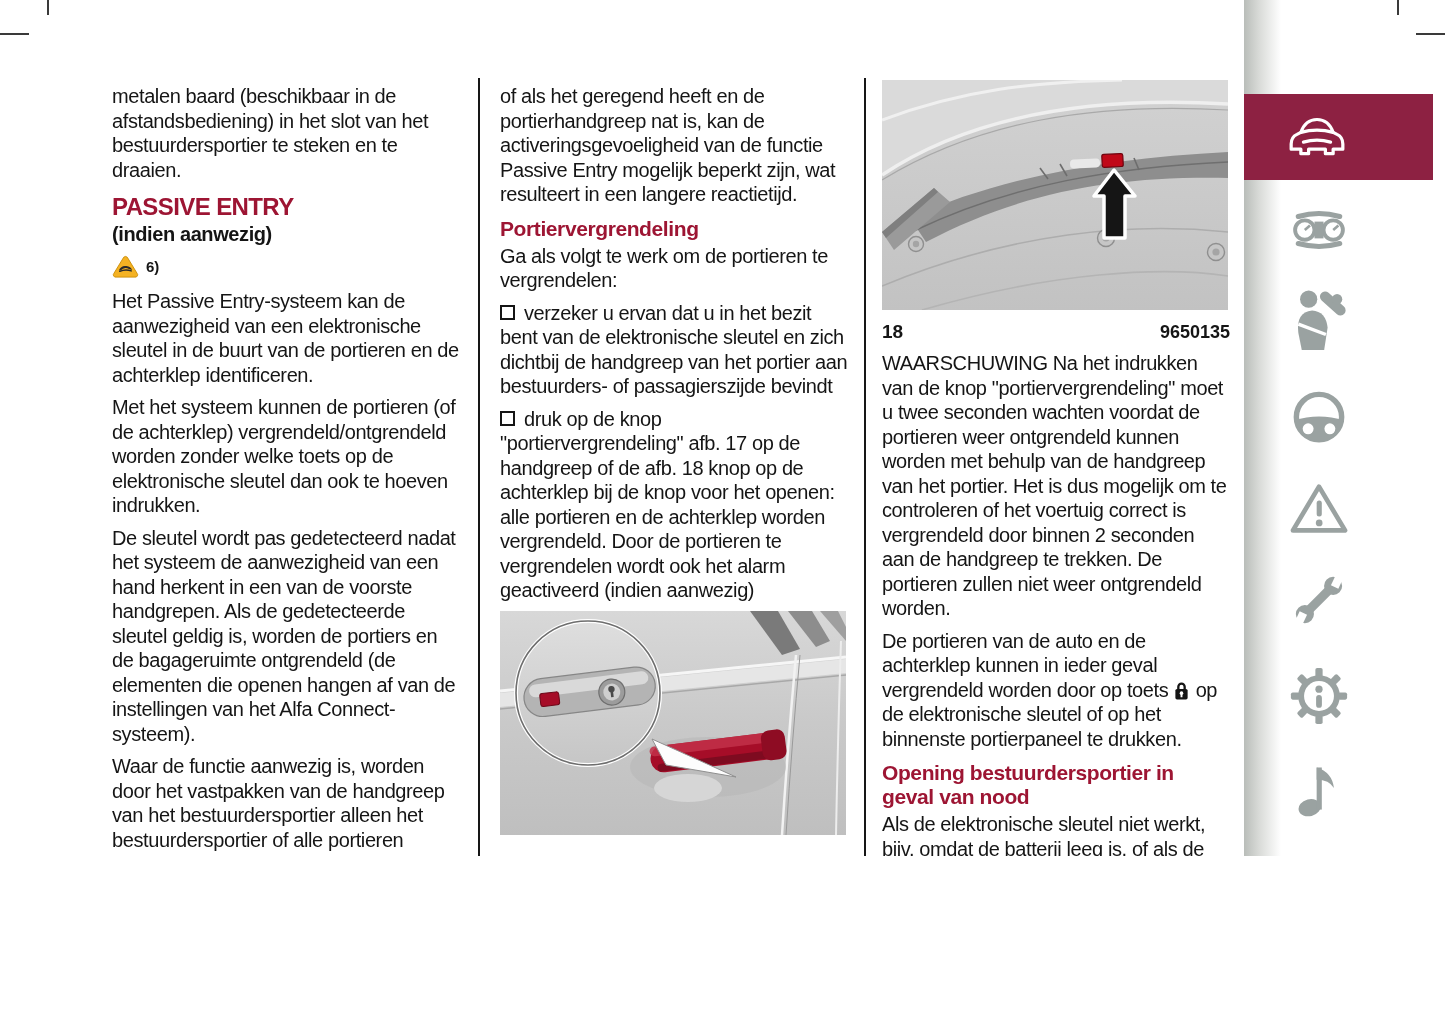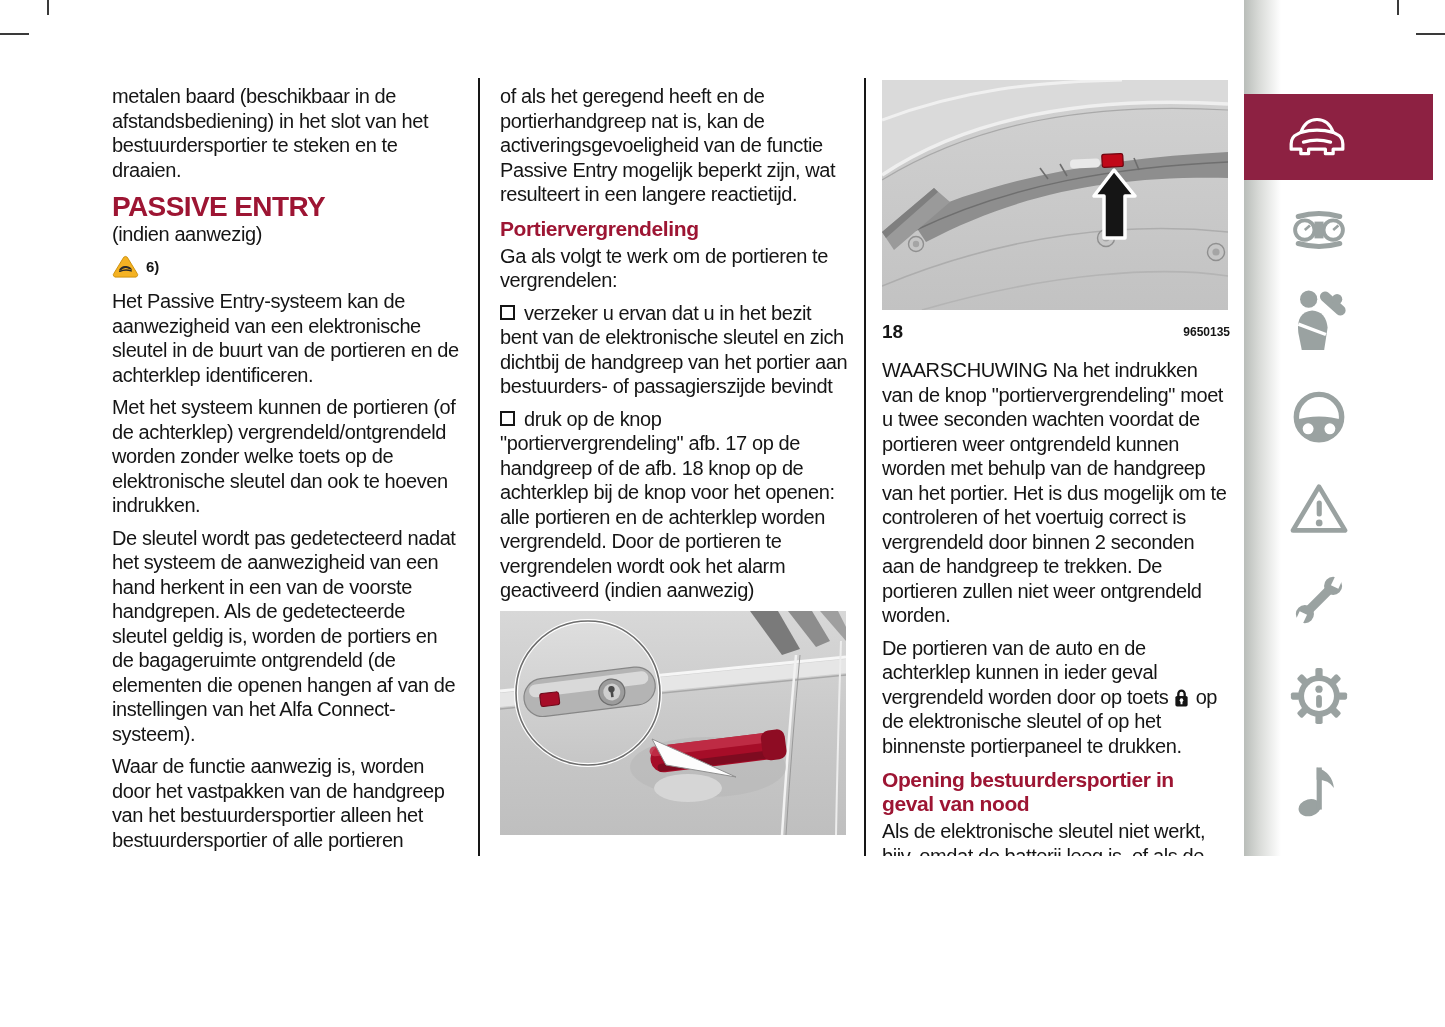--- a/index.html
+++ b/index.html
@@ -9,34 +9,34 @@
   .cm{position:absolute;background:#3a3a3a;}
   
   .col{position:absolute;font-size:20px;line-height:24.5px;letter-spacing:-0.4px;}
   .col p{margin:0 0 8px 0;}
   .col1{left:112px;top:84px;width:350px;}
   .col2{left:500px;top:84px;width:348px;}
   .col3{left:882px;top:80px;width:348px;}
   .vrule{position:absolute;top:78px;height:858px;width:1.5px;background:#161616;}
   .vrule1{left:478px;}
   .vrule2{left:864px;}
-  .h-main{margin:12px 0 2px 0;font-size:28px;line-height:26px;font-weight:bold;
+  .h-main{margin:12px 0 2px 0;font-size:24px;line-height:26px;font-weight:bold;
           letter-spacing:-0.6px;color:#9D1533;}
   .h-sub{margin:10px 0 3px 0;font-size:21px;line-height:24px;font-weight:bold;
          letter-spacing:-0.4px;color:#9D1533;}
-  .subline{margin:0 0 6px 0;}
+  .subline{margin:0 0 6px 0;font-weight:bold;}
   .fnrow{display:flex;align-items:center;gap:7px;margin:2px 0 10px 0;}
   .fnref{font-weight:bold;font-size:15px;letter-spacing:0;}
   .bullet .sq{display:inline-block;width:11px;height:11px;border:2px solid #151515;
               margin-right:9px;vertical-align:baseline;}
   figure{margin:6px 0 0 0;padding:0;}
   .figcap{display:flex;justify-content:space-between;align-items:center;
           margin-top:16px;font-weight:bold;}
   .figcap .fignum{font-size:19px;letter-spacing:0;}
-  .figcap .figcode{font-size:12px;letter-spacing:0;}
+  .figcap .figcode{font-size:18px;letter-spacing:0;}
   .inline-lock{vertical-align:-3px;margin:0 1px;}
   
   .side-strip{position:absolute;left:1244px;top:0;width:37px;height:1027px;
               background:linear-gradient(to right,#b9bdb9 0%,#d8dad7 40%,#ffffff 100%);}
   .side-tab{position:absolute;left:1244px;top:94px;width:189px;height:86px;background:#8D2142;}
   .side-tab svg{position:absolute;left:42px;top:12px;}
   .side-icon{position:absolute;left:1288px;width:62px;display:flex;justify-content:center;}
   .abc{position:absolute;left:1284px;top:864px;width:70px;text-align:center;
        font-size:27px;font-weight:bold;color:#0c4a6e;letter-spacing:0.5px;}
   .page-num{position:absolute;left:1150px;top:936px;width:66px;text-align:center;
@@ -181,21 +181,21 @@
           <circle cx="34" cy="164" r="7.5" fill="#c6c6c6" stroke="#8f8f8f" stroke-width="1.4"></circle>
           <circle cx="34" cy="164" r="3.2" fill="#a5a5a5"></circle>
           <circle cx="224" cy="158" r="8.5" fill="#c6c6c6" stroke="#8f8f8f" stroke-width="1.4"></circle>
           <circle cx="224" cy="158" r="3.6" fill="#a5a5a5"></circle>
           <circle cx="334" cy="172" r="8.5" fill="#c6c6c6" stroke="#8f8f8f" stroke-width="1.4"></circle>
           <circle cx="334" cy="172" r="3.6" fill="#a5a5a5"></circle>
         </g>
 
         <polygon points="232,90 212,116 222,116 222,158 243,158 243,116 253,116" fill="#151515" stroke="#ffffff" stroke-width="3.5" stroke-linejoin="round"></polygon>
       </svg>
-      <figcaption class="figcap" style="margin-top:4px;margin-bottom:14px;">
+      <figcaption class="figcap" style="margin-top:4px;margin-bottom:7px;">
         <span class="fignum">18</span>
         <span class="figcode">9650135</span>
       </figcaption>
     </figure>
     <p>WAARSCHUWING Na het indrukken van de knop "portiervergrendeling" moet u twee seconden wachten voordat de portieren weer ontgrendeld kunnen worden met behulp van de handgreep van het portier. Het is dus mogelijk om te controleren of het voertuig correct is vergrendeld door binnen 2 seconden aan de handgreep te trekken. De portieren zullen niet weer ontgrendeld worden.</p>
     <p>
       <span>De portieren van de auto en de achterklep kunnen in ieder geval vergrendeld worden door op toets</span>
       <svg class="inline-lock" width="15" height="19" viewBox="0 0 14 18">
         <path d="M4 8 V5.5 a3 3 0 0 1 6 0 V8" fill="none" stroke="#151515" stroke-width="2.2"></path>
         <rect x="1.2" y="7.5" width="11.6" height="10" rx="1.6" fill="#151515"></rect>

